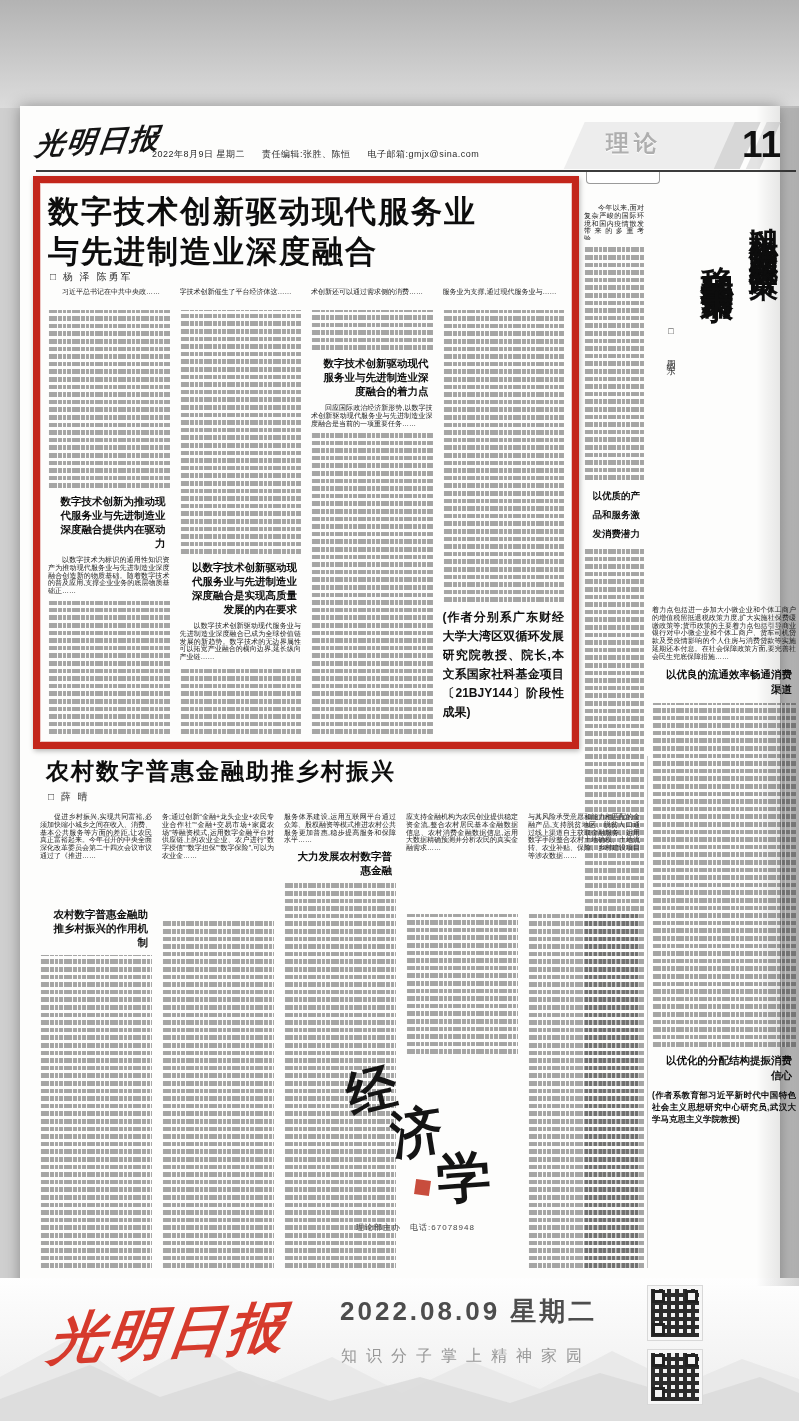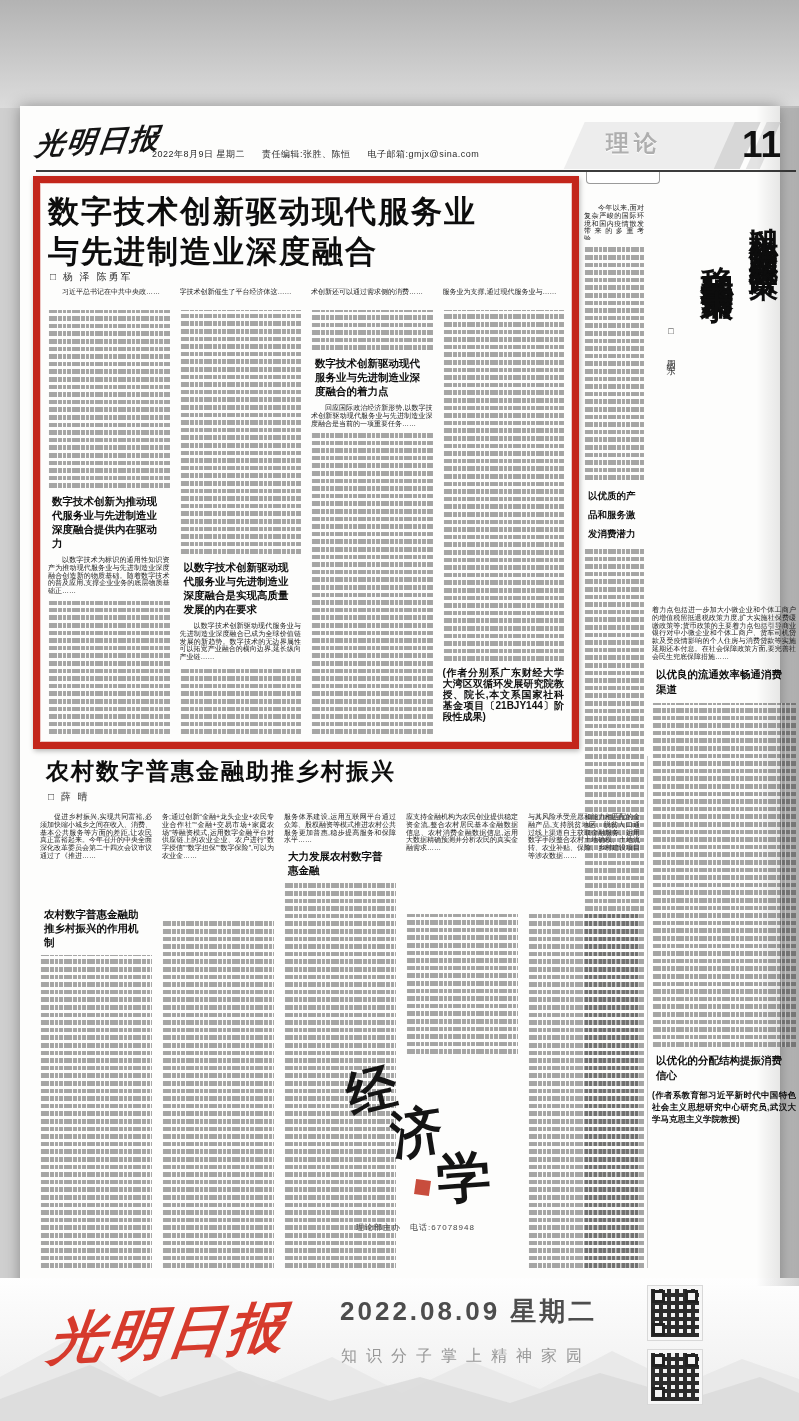--- a/index.html
+++ b/index.html
@@ -31,27 +31,27 @@
   .main-h1.l1{top:192px;}
   .main-h1.l2{top:232px;}
   .byline{font-size:10px;color:#333;letter-spacing:2px;}
   .main-byline{position:absolute;left:50px;top:270px;text-align:center;}
 
   .cols{position:absolute;display:flex;}
   .col{display:flex;flex-direction:column;gap:6px;flex:1;min-width:0;}
   .main-cols{left:48px;top:288px;width:516px;height:446px;gap:10px;}
   .lead,.bodytext{font-size:7px;line-height:7.8px;text-align:justify;color:#222;overflow:hidden;}
   .ind{text-indent:14px;}
-  .sub{font-size:10.5px;line-height:14px;font-weight:700;text-align:left;color:#0e0e0e;padding:0 4px;}
+  .sub{font-size:10.5px;line-height:14px;font-weight:700;text-align:right;color:#0e0e0e;padding:0 4px;}
   .fill{background:
       repeating-linear-gradient(90deg,rgba(255,255,255,.95) 0 .8px,transparent .8px 4.6px),
       repeating-linear-gradient(0deg,rgba(45,45,45,.8) 0 4.6px,transparent 4.6px 7.6px);
     opacity:.52;}
   .grow{flex:1;}
-  .endnote{font-size:10px;line-height:11px;font-weight:700;color:#111;text-align:justify;overflow:hidden;}
+  .endnote{font-size:12px;line-height:19px;font-weight:700;color:#111;text-align:justify;overflow:hidden;}
 
   
   .vert{writing-mode:vertical-rl;text-orientation:upright;}
   .r-h1{position:absolute;font-weight:900;color:#0d0d0d;}
   .r-h1.l1{left:744px;top:204px;height:404px;font-size:29px;letter-spacing:4px;}
   .r-h1.l2{left:694px;top:240px;height:350px;font-size:33px;letter-spacing:3px;}
   .r-byline{position:absolute;left:664px;top:326px;height:80px;font-size:9px;color:#333;letter-spacing:3px;}
   .colA{left:584px;top:204px;width:60px;height:1064px;}
   .colB{left:652px;top:606px;width:144px;height:662px;}
   .colA .sub{font-size:9.5px;line-height:19px;}

